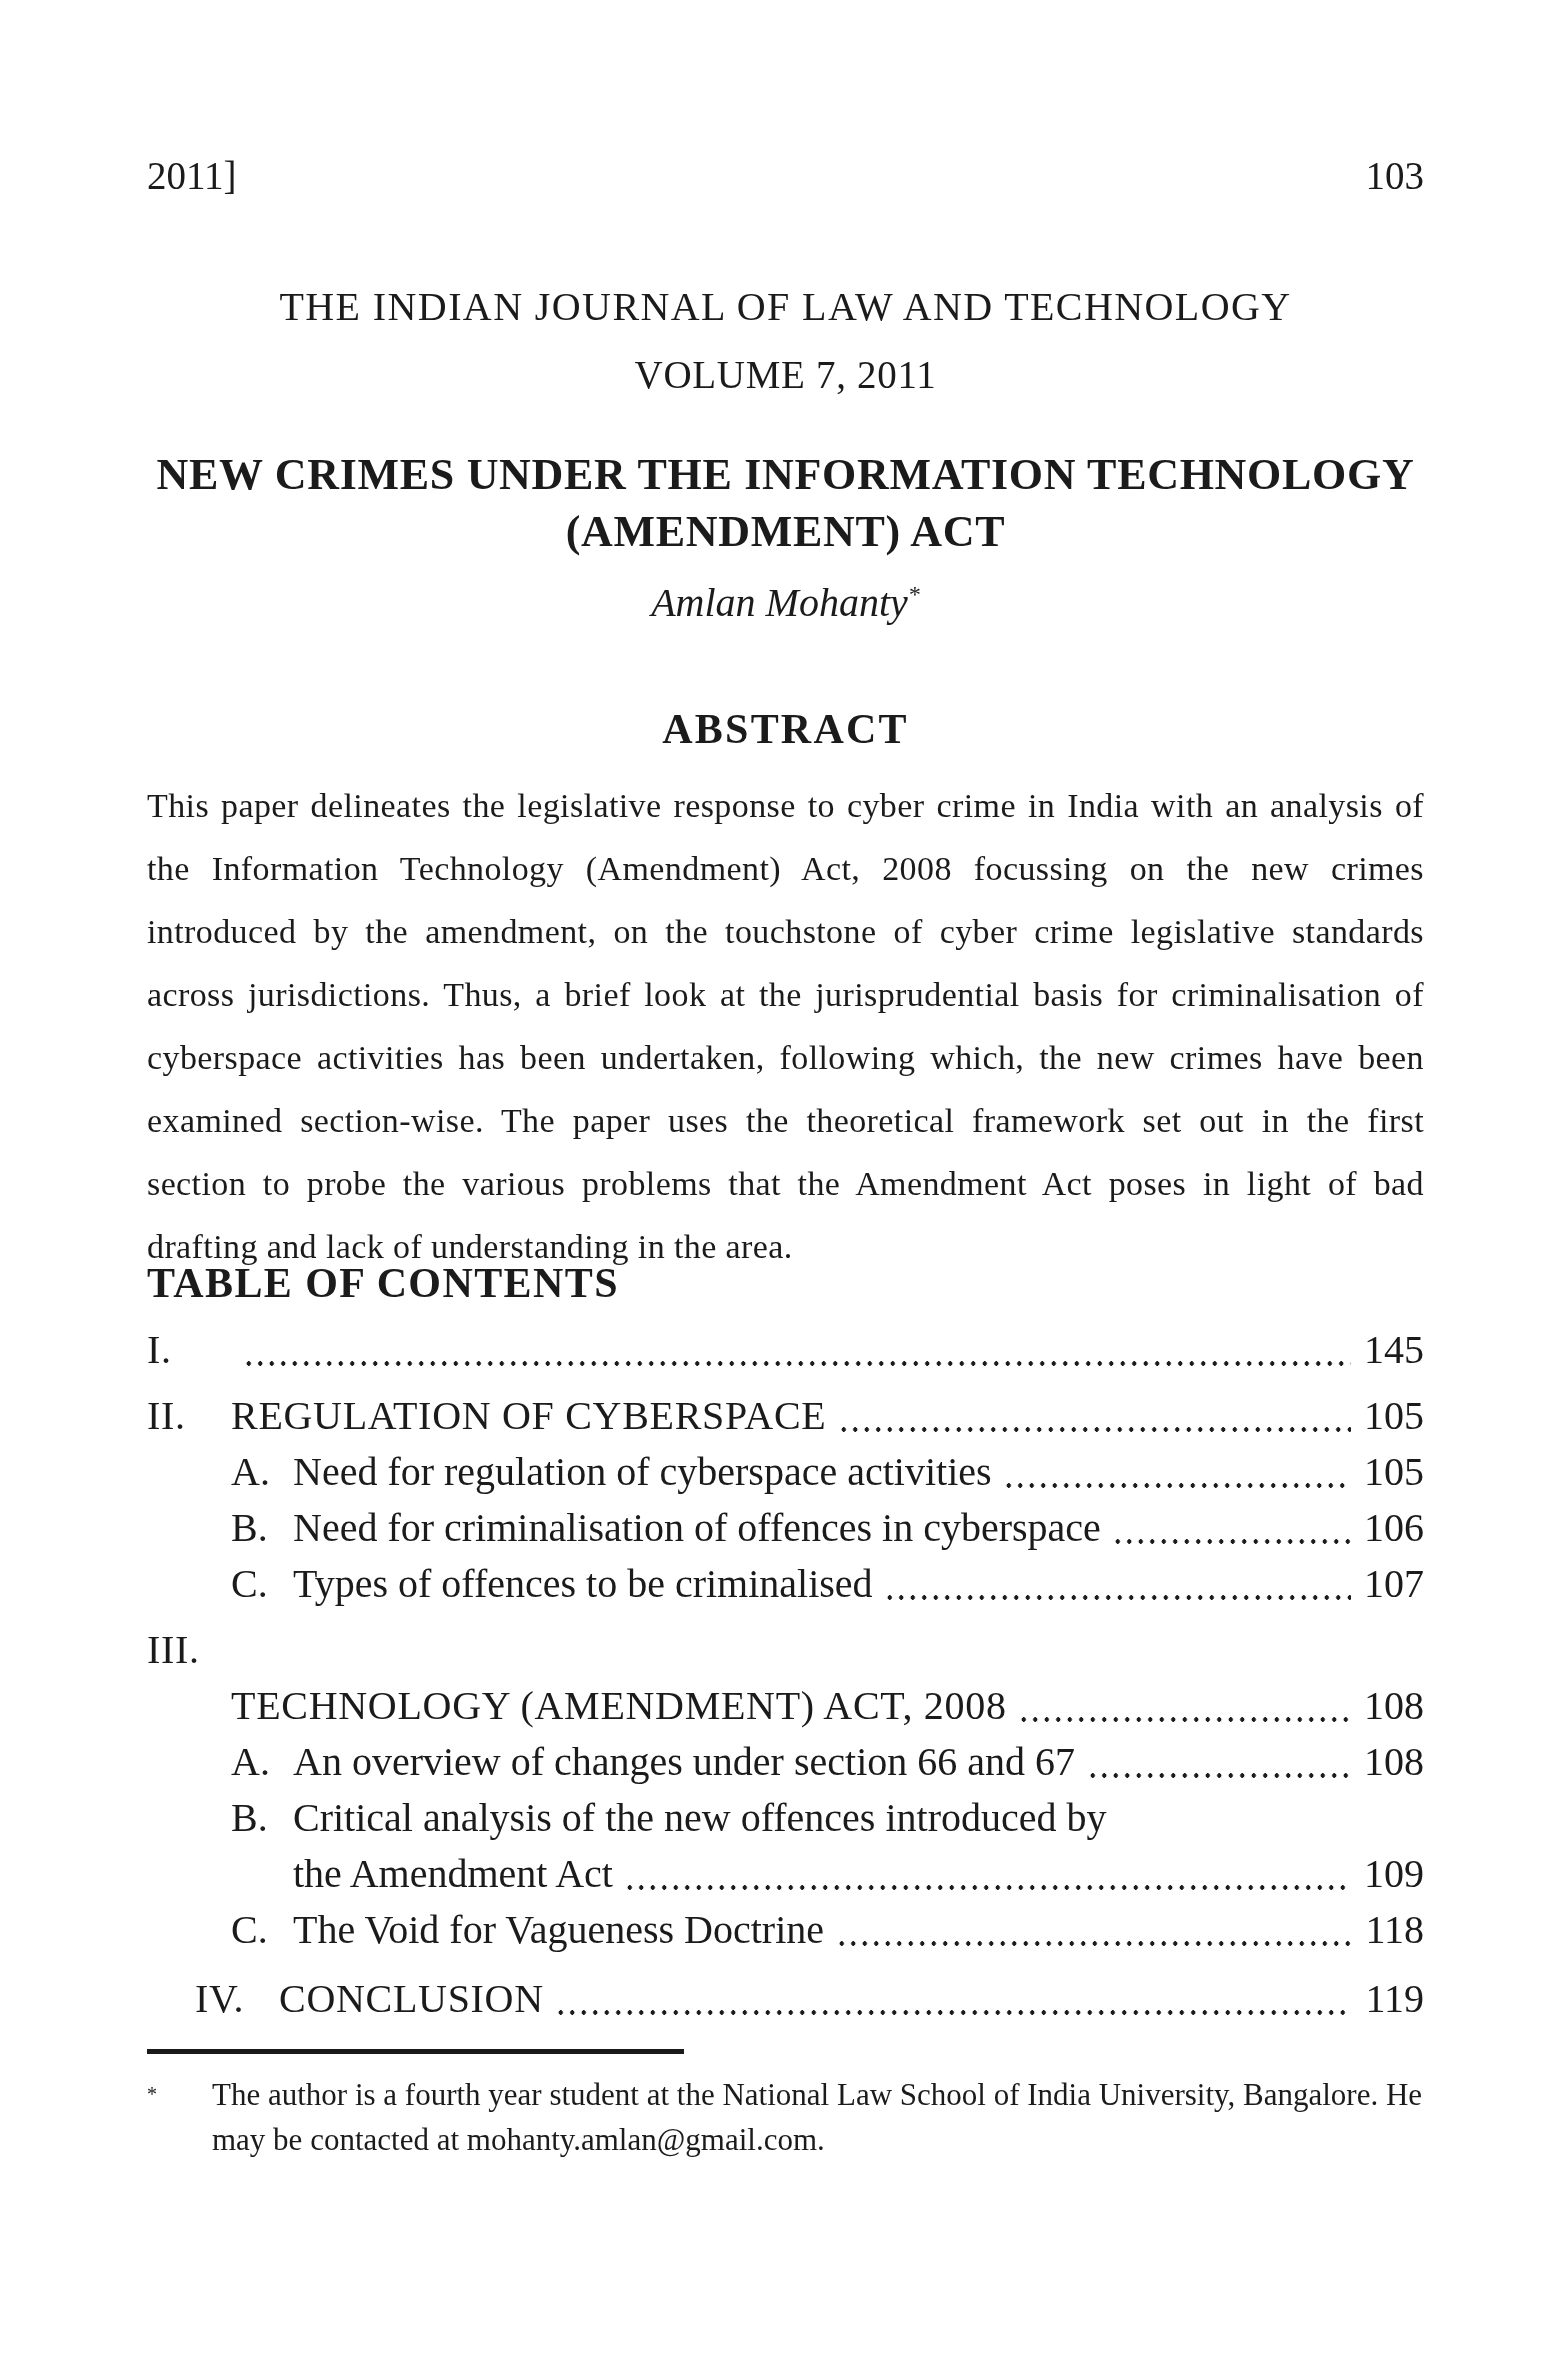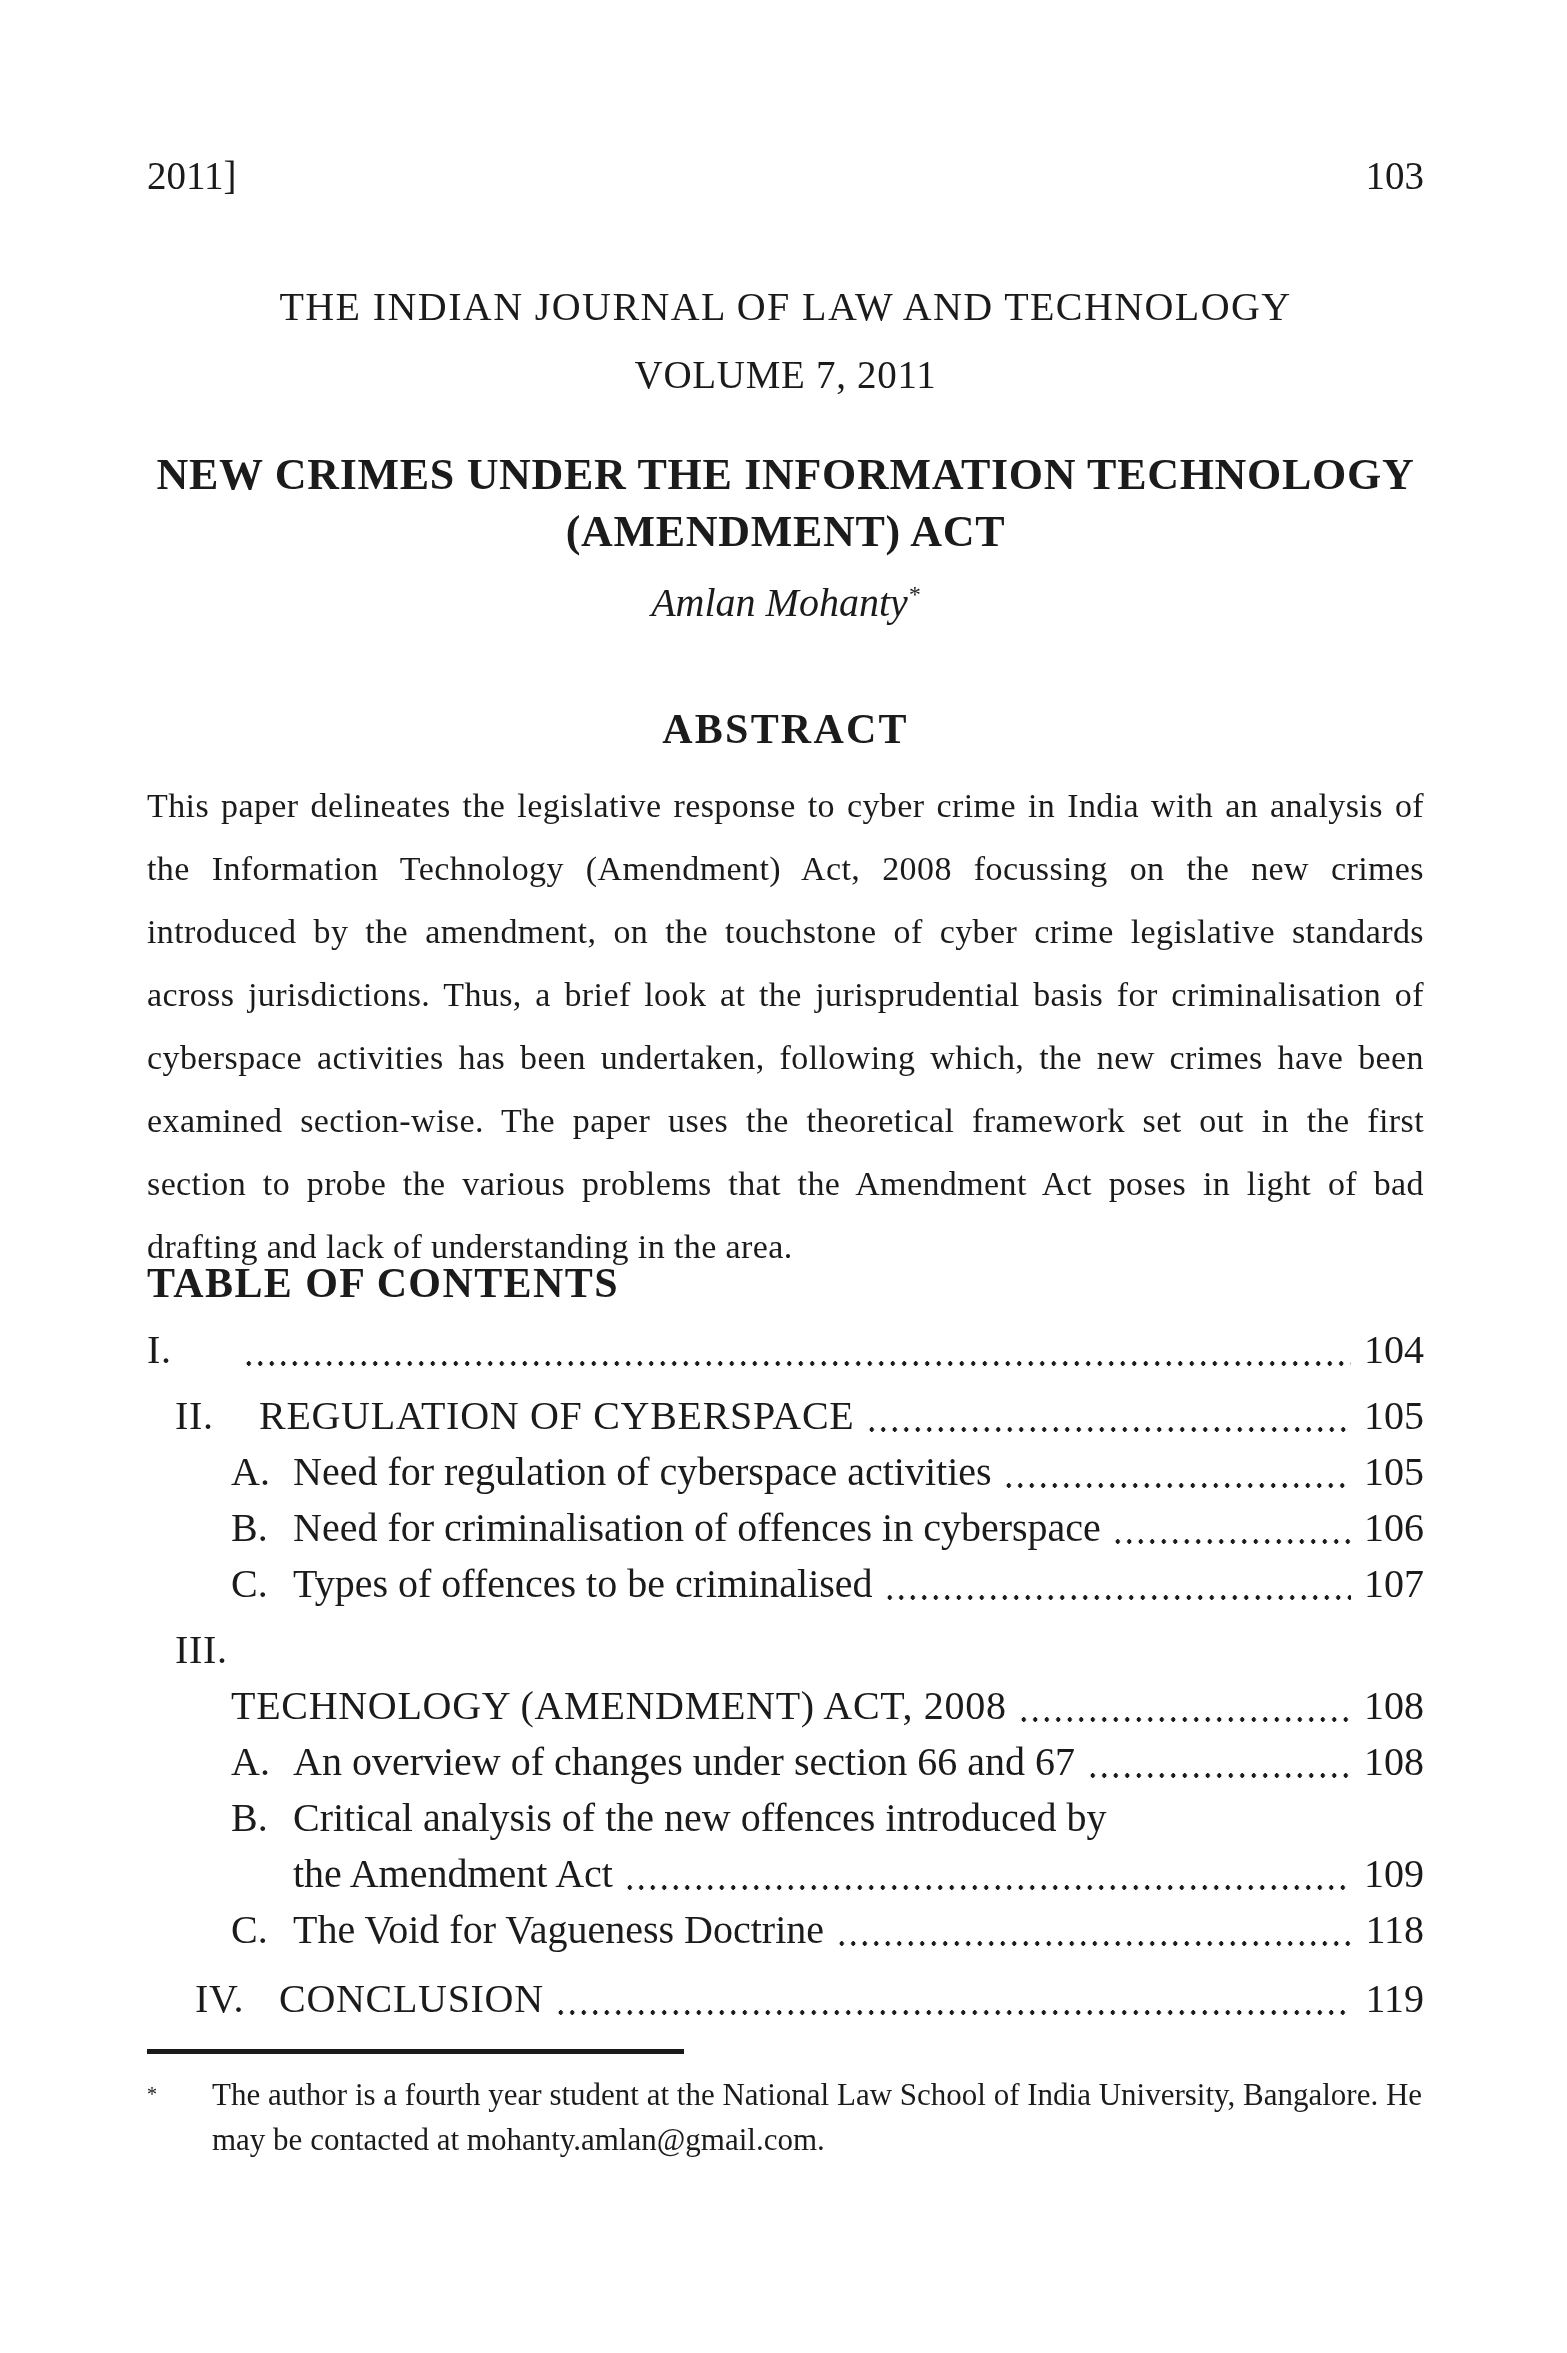--- a/index.html
+++ b/index.html
@@ -22,21 +22,21 @@
   .abstract-heading { top:705px; text-align:center; font-size:42px; font-weight:bold; letter-spacing:2.2px; line-height:1.15; }
   .abstract-body {
     top:774px; font-size:34px; line-height:63px;
     text-align:justify; letter-spacing:0.4px;
   }
 
   .toc-heading { top:1259px; font-size:42px; font-weight:bold; letter-spacing:1.4px; line-height:1.15; }
 
   .toc { top:1322px; font-size:40px; }
   .trow { display:flex; align-items:baseline; line-height:56px; }
-  .gap1 { margin-top:10px;margin-left:28px; }
+  .gap1 { margin-top:10px; }
   .gap2 { margin-top:13px;margin-left:48px; }
   .m1 { flex:none; width:84px; }
   .m2 { flex:none; width:62px; }
   .ind1 { padding-left:84px; }
   .ind2 { padding-left:146px; }
   .lbl { flex:none; white-space:nowrap; }
   .caps .lbl, .caps .m1 { letter-spacing:0.7px; }
   .leader {
     flex:1 1 auto; align-self:flex-end; height:7.2px;
     margin:0 7.2px 10.8px 11.5px; min-width:29px;
@@ -74,21 +74,21 @@
   <div class="sect abstract-heading">ABSTRACT</div>
   <div class="sect abstract-body">This paper delineates the legislative response to cyber crime in India with an analysis of the Information Technology (Amendment) Act, 2008 focussing on the new crimes introduced by the amendment, on the touchstone of cyber crime legislative standards across jurisdictions. Thus, a brief look at the jurisprudential basis for criminalisation of cyberspace activities has been undertaken, following which, the new crimes have been examined section-wise. The paper uses the theoretical framework set out in the first section to probe the various problems that the Amendment Act poses in light of bad drafting and lack of understanding in the area.</div>
 
   <div class="sect toc-heading">TABLE OF CONTENTS</div>
 
   <div class="sect toc">
 
     <div class="trow caps">
       <span class="m1">I.</span>
       <span class="leader"></span>
-      <span class="pg">104</span>
+      <span class="pg">145</span>
     </div>
 
     <div class="trow caps gap1">
       <span class="m1">II.</span>
       <span class="lbl">REGULATION OF CYBERSPACE</span>
       <span class="leader"></span>
       <span class="pg">105</span>
     </div>
 
     <div class="trow ind1">

